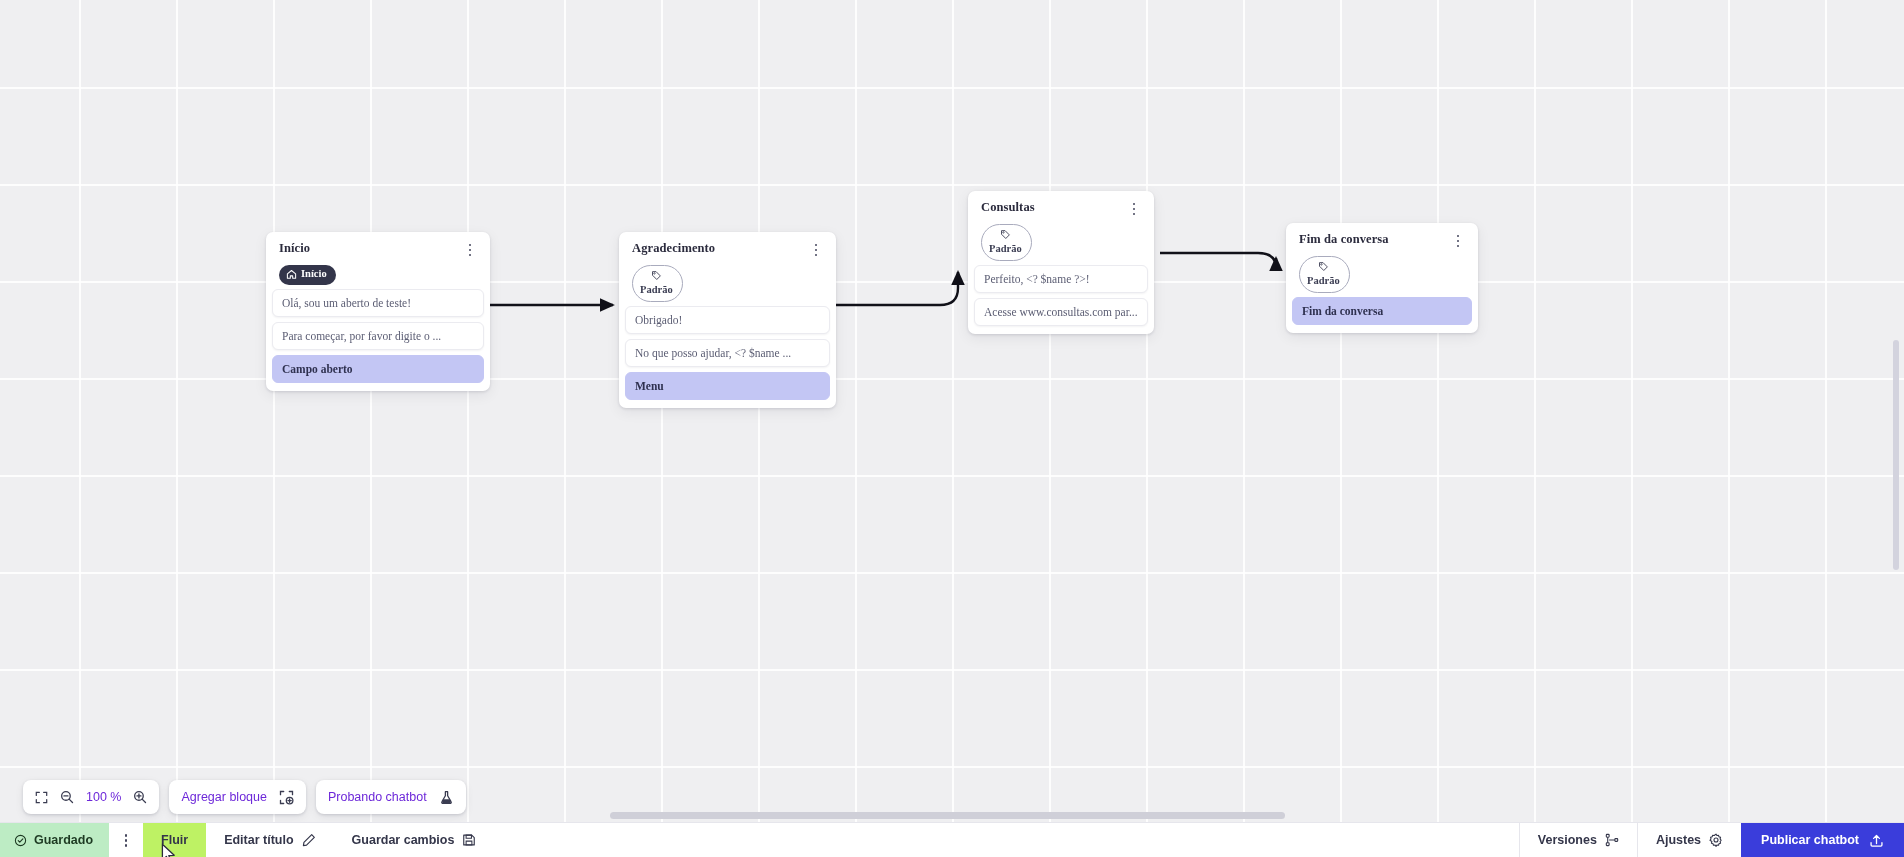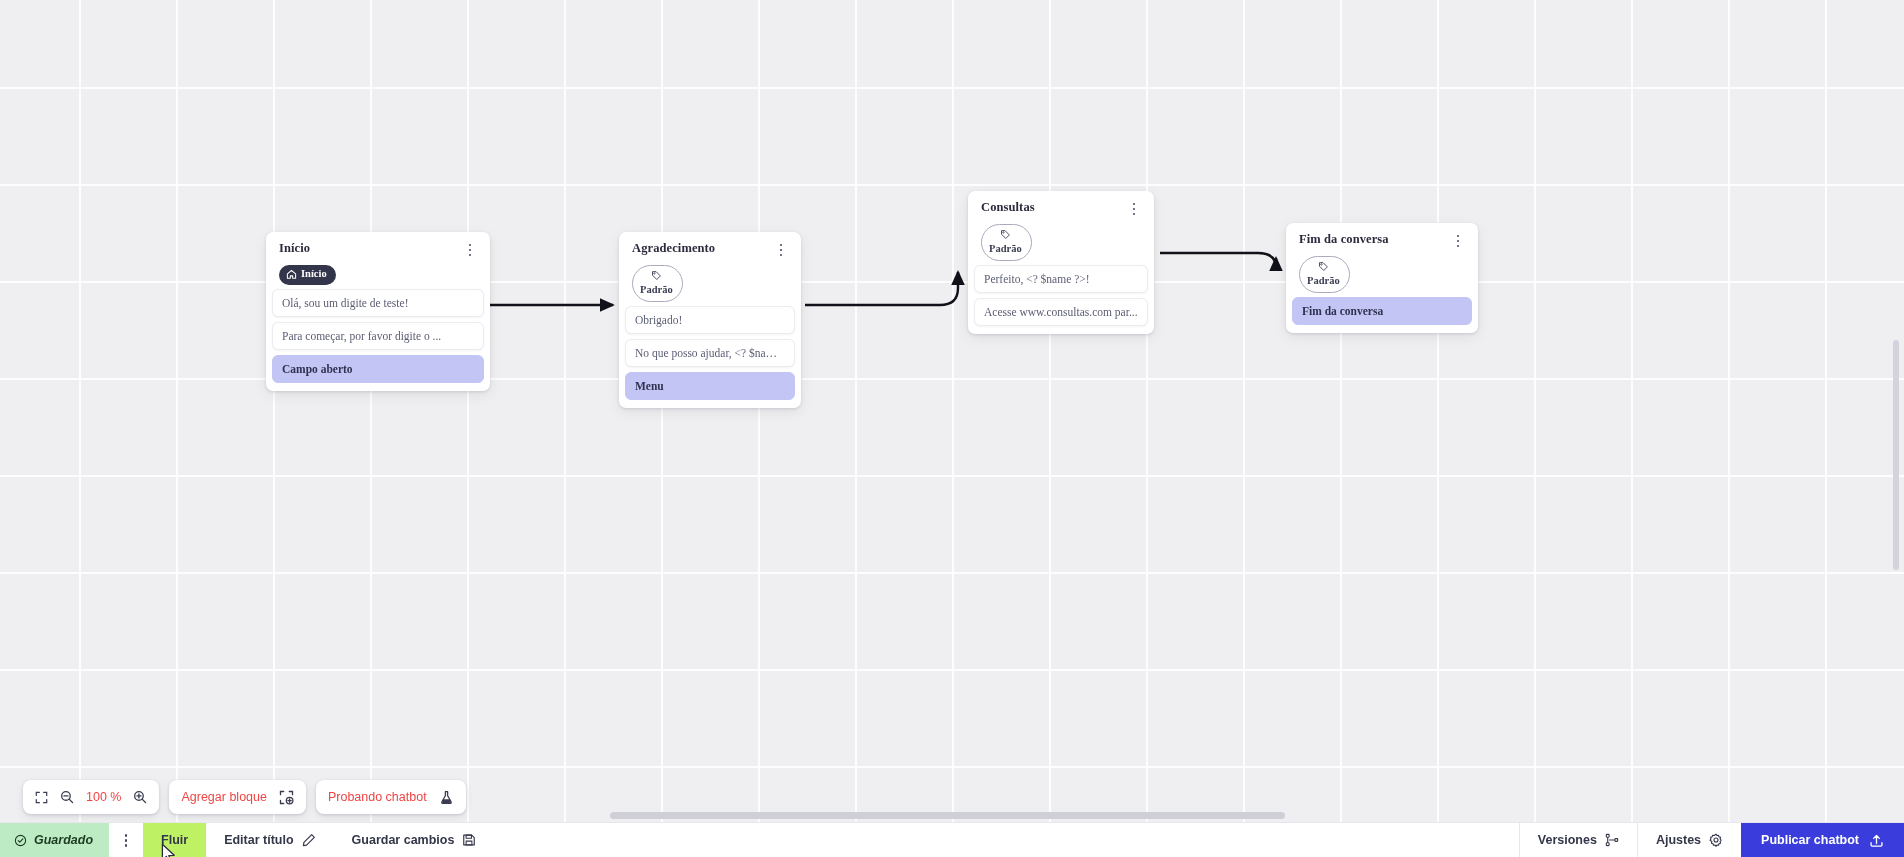--- a/index.html
+++ b/index.html
@@ -78,35 +78,35 @@
   
   #float-toolbar {
     position: absolute; left: 23px; top: 780px;
     display: flex; gap: 10px; align-items: center;
   }
   .tb-group {
     background: #fff; border-radius: 8px; height: 34px;
     display: flex; align-items: center;
     box-shadow: 0 1px 3px rgba(16,18,40,.14), 0 3px 10px rgba(16,18,40,.07);
     padding: 0 12px; gap: 12px;
-    font-size: 12.5px; color: #ef4444; white-space: nowrap;
+    font-size: 12.5px; color: #6d28d9; white-space: nowrap;
   }
   .tb-group span.lbl { font-weight: normal; }
   .icon-btn { display: flex; align-items: center; cursor: pointer; }
 
   
   #bottom-bar {
     position: absolute; left: 0; top: 822px; width: 1904px; height: 35px;
     background: #fff; border-top: 1px solid #e6e6ec;
     display: flex; align-items: stretch;
     font-size: 12.5px; color: #34364a;
   }
   .bb-saved {
     background: #bdecc4; color: #1d3a22; display: flex; align-items: center;
-    gap: 7px; padding: 0 16px 0 14px; font-weight: bold; font-style: italic;
+    gap: 7px; padding: 0 16px 0 14px; font-weight: bold;
   }
   .bb-item {
     display: flex; align-items: center; gap: 8px; padding: 0 18px;
     cursor: pointer; font-weight: bold; white-space: nowrap;
   }
   .bb-kebab { padding: 0 10px; }
   .bb-tabsel { background: #bef264; }
   .bb-sep { width: 1px; background: #e6e6ec; }
   .bb-spacer { flex: 1; }
   .bb-publish {
@@ -154,27 +154,27 @@
       </div>
       <div class="badge-row">
         <span class="badge dark">
           <svg width="11" height="11" viewBox="0 0 16 16">
             <path d="M8 2.2 L14 7 v6.6 H9.7 V10 H6.3 v3.6 H2 V7 Z" fill="none" stroke="#fff" stroke-width="1.5" stroke-linejoin="round"></path>
           </svg>
           <span>Início</span>
         </span>
       </div>
       <div class="rows">
-        <div class="row">Olá, sou um digite de teste!</div>
+        <div class="row">Olá, sou um aberto de teste!</div>
         <div class="row">Para começar, por favor digite o ...</div>
         <div class="row sel">Campo aberto</div>
       </div>
     </div>
 
-    <div class="node" style="left:619px; top:232px; width:182px;">
+    <div class="node" style="left:619px; top:232px; width:217px;">
       <div class="node-head">
         <div class="node-title">Agradecimento</div>
         <div class="kebab">
             <i></i>
             <i></i>
             <i></i>
           </div>
       </div>
       <div class="badge-row">
         <span class="badge outline">

